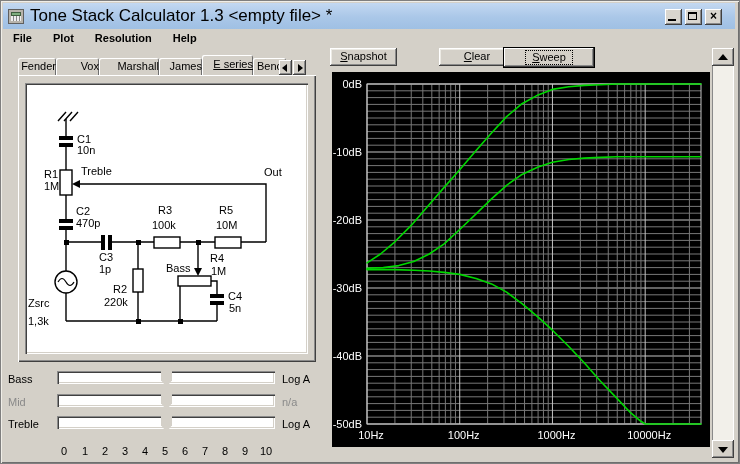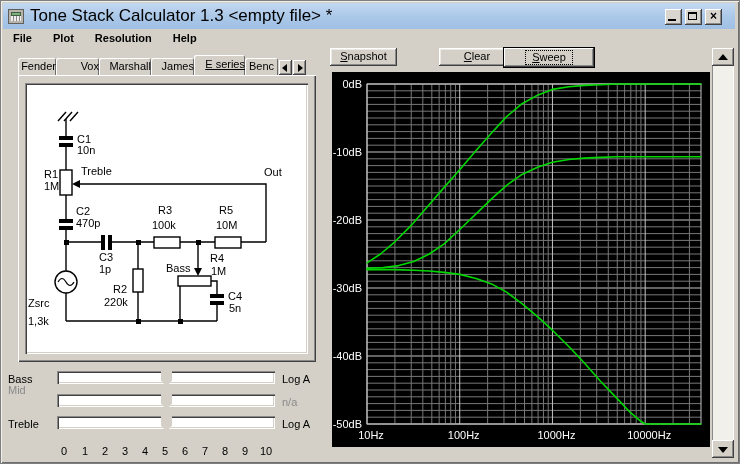--- a/index.html
+++ b/index.html
@@ -99,21 +99,21 @@
   <div class="menubar">
     <span class="menu-item">File</span>
     <span class="menu-item">Plot</span>
     <span class="menu-item">Resolution</span>
     <span class="menu-item">Help</span>
   </div>
 
   <div class="tabs">
     <div class="tab" style="width:38px">Fender</div>
     <div class="tab" style="width:43px">Vox</div>
-    <div class="tab" style="width:52px">Marshall</div>
+    <div class="tab" style="width:60px">Marshall</div>
     <div class="tab" style="width:43px">James</div>
     <div class="tab active" style="width:51px">E series</div>
     <div class="tab" style="width:33px;text-align:left;padding-left:4px">Benc</div>
   </div>
   <div class="tab-scroll" style="left:279px;top:60px">
       <div class="tri tri-left"></div>
     </div>
   <div class="tab-scroll" style="left:293px;top:60px">
       <div class="tri tri-right"></div>
     </div>
@@ -304,21 +304,21 @@
         <polyline points="35.0,196.3 51.3,195.6 66.8,193.6 81.8,189.5 97.3,182.0 112.2,171.8 127.7,157.5 144.1,141.9 159.5,126.9 174.6,113.3 190.0,102.4 206.1,95.0 220.4,90.2 236.8,87.5 252.2,86.1 268.5,85.4 285.3,84.8 313.2,84.8 341.1,84.8 369.0,84.8" fill="none" stroke="#00d800" stroke-width="1.6" stroke-linejoin="round" stroke-linecap="round"></polyline>
         <polyline points="35.0,197.6 62.9,197.6 81.8,198.3 97.3,199.0 112.2,200.4 127.7,202.4 144.1,206.5 159.5,211.9 174.6,220.1 190.0,231.6 206.1,245.2 220.4,258.2 236.8,274.5 252.2,290.8 268.5,309.2 282.8,324.1 297.6,339.8 308.9,349.3 313.2,352.0 341.1,352.0 369.0,352.0" fill="none" stroke="#00d800" stroke-width="1.6" stroke-linejoin="round" stroke-linecap="round"></polyline>
       </svg>
   </div>
 
   <span class="slider-label" style="top:373px">Bass</span>
   <div class="channel" style="top:371px"></div>
   <div class="thumb" style="top:368px"></div>
   <span class="slider-right" style="top:373px">Log A</span>
 
-  <span class="slider-label gray" style="top:384px">Mid</span>
+  <span class="slider-label gray" style="top:396px">Mid</span>
   <div class="channel" style="top:394px"></div>
   <div class="thumb" style="top:391px"></div>
   <span class="slider-right gray" style="top:396px">n/a</span>
 
   <span class="slider-label" style="top:418px">Treble</span>
   <div class="channel" style="top:416px"></div>
   <div class="thumb" style="top:413px"></div>
   <span class="slider-right" style="top:418px">Log A</span>
 
   <span class="scale-num" style="left:54px">0</span>

